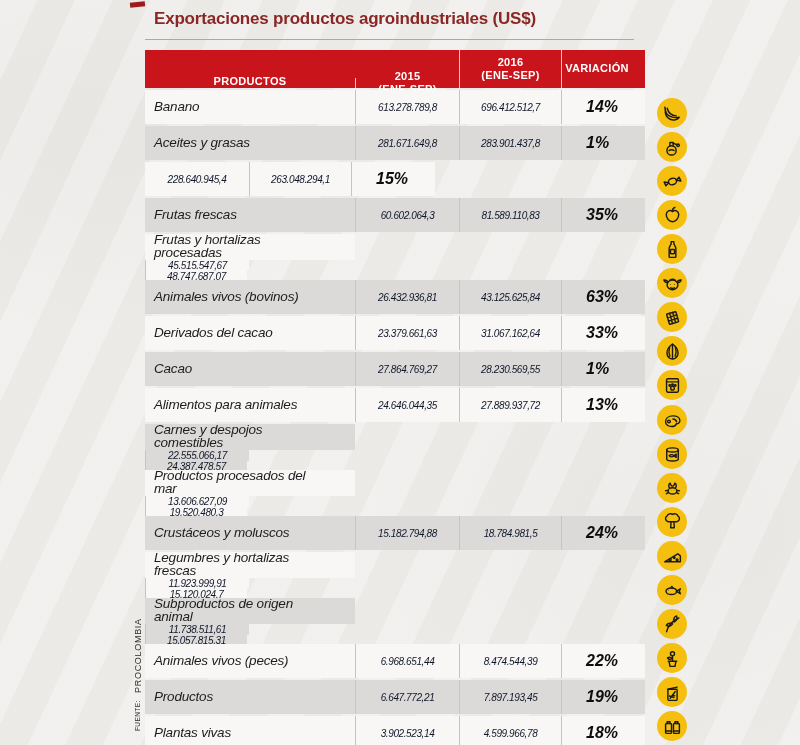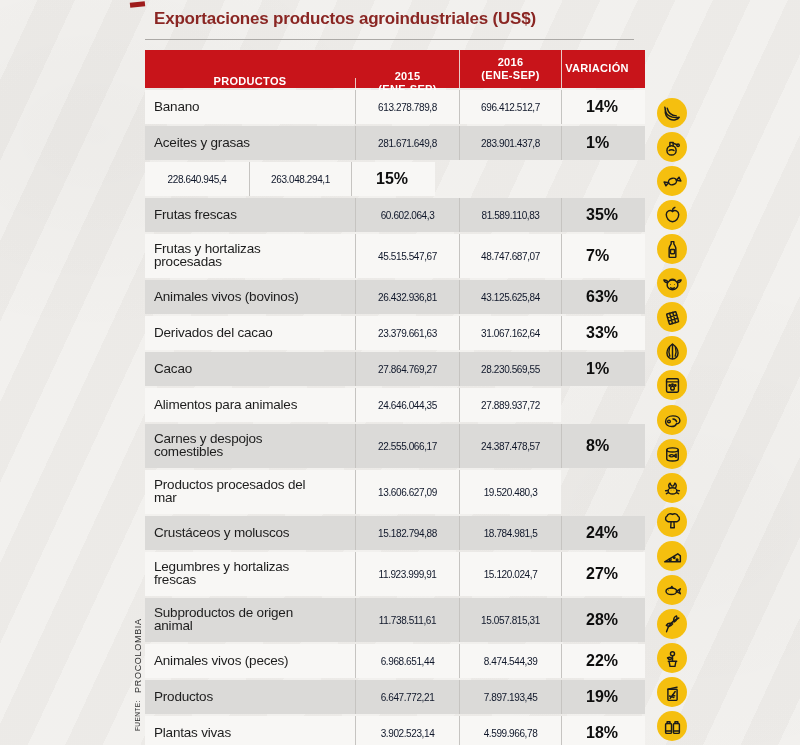--- a/index.html
+++ b/index.html
@@ -24,22 +24,22 @@
 
   .table{position:absolute;left:145px;top:50px;width:500px;}
   .thead{display:flex;height:38px;background:var(--header-red,#C8141A);color:#FFFFFF;}
   .th{
     display:flex;flex-direction:column;align-items:center;justify-content:center;
     font-size:11px;font-weight:bold;line-height:1.2;text-align:center;letter-spacing:.3px;
   }
   .th + .th{border-left:1px solid rgba(238,234,230,0.85);}
   .w1{width:210px;justify-content:flex-end;} .w2{width:104px;margin-top:28px;} .w3{width:102px;} .w4{width:71px;}
 
-  .row{display:flex;height:34px;margin-top:2px;}
-  .row.tall{height:44px;}
+  .row{display:flex;height:34px;margin-top:2px;font-style:italic;}
+  .row.tall{height:44px;flex-direction:column;}
   .row.white .cell{background:#F8F7F5;}
   .row.gray  .cell{background:#DBDAD8;}
   .cell{display:flex;align-items:center;}
   .cell + .cell{border-left:1px solid #C6C4C1;}
   .c-prod{
     width:210px;padding-left:9px;font-size:13.5px;color:#1D1D1D;
     white-space:pre-line;line-height:0.95;letter-spacing:-0.2px;
   }
   .c-num{width:104px;justify-content:center;font-size:10px;letter-spacing:-0.4px;color:#0f172a;}
   .c-num2{width:102px;}
@@ -131,20 +131,21 @@
       <div class="row gray">
         <div class="cell c-prod">Cacao</div>
         <div class="cell c-num">27.864.769,27</div>
         <div class="cell c-num c-num2">28.230.569,55</div>
         <div class="cell c-var">1%</div>
       </div>
       <div class="row white">
         <div class="cell c-prod">Alimentos para animales</div>
         <div class="cell c-num">24.646.044,35</div>
         <div class="cell c-num c-num2">27.889.937,72</div>
+        <div class="cell c-var">13%</div>
       </div>
       <div class="row gray tall">
         <div class="cell c-prod">Carnes y despojos
 comestibles</div>
         <div class="cell c-num">22.555.066,17</div>
         <div class="cell c-num c-num2">24.387.478,57</div>
         <div class="cell c-var">8%</div>
       </div>
       <div class="row white tall">
         <div class="cell c-prod">Productos procesados del

